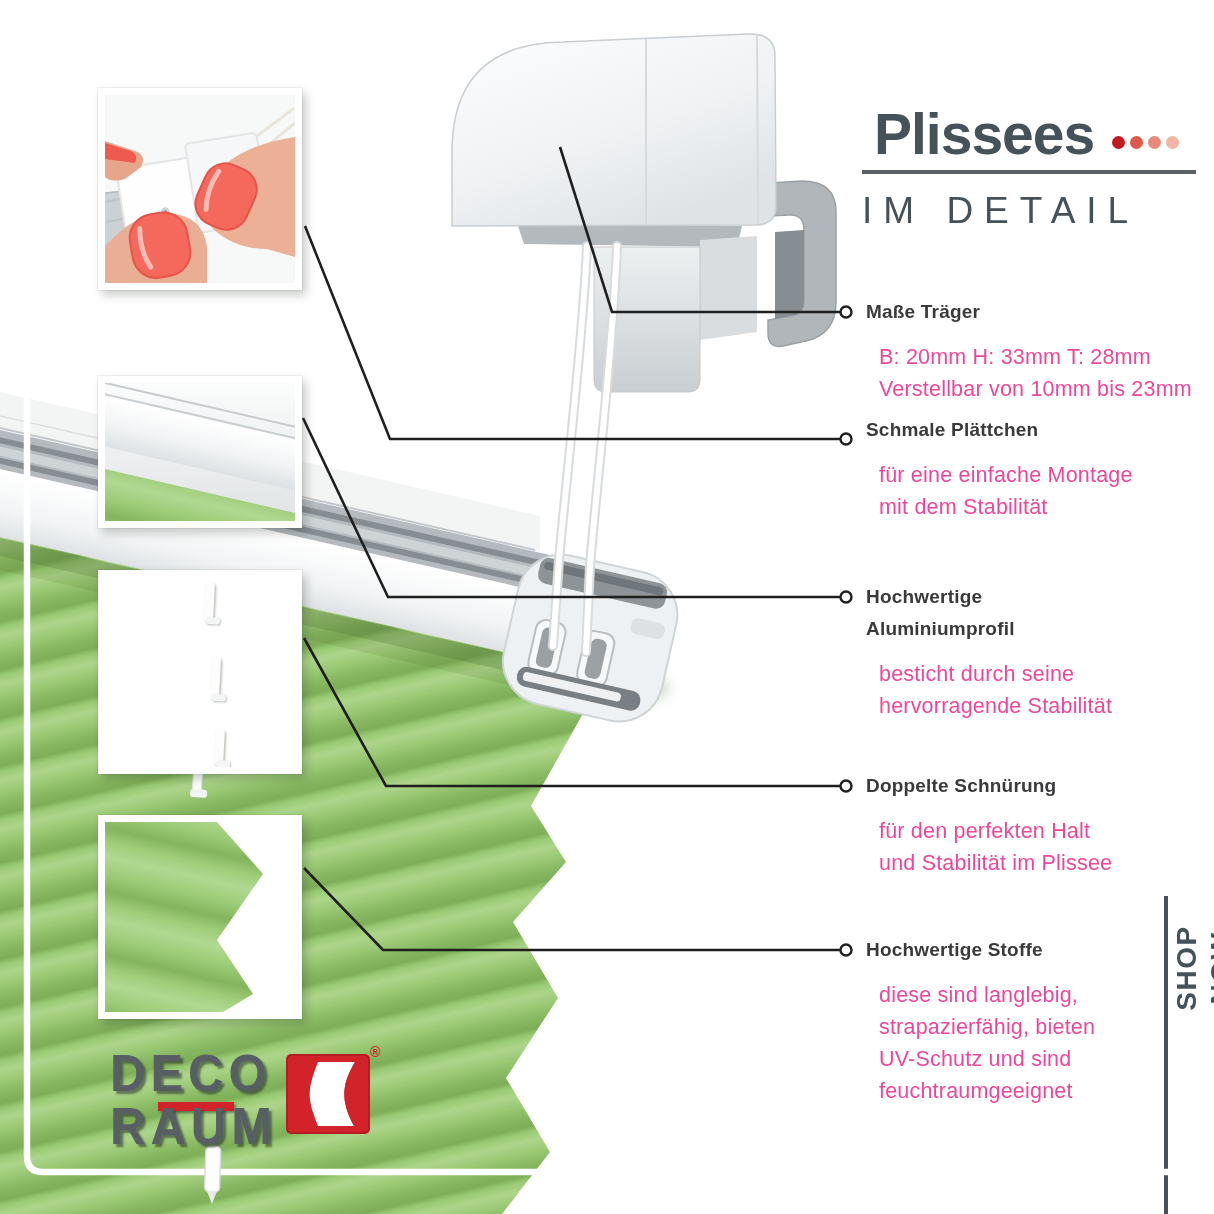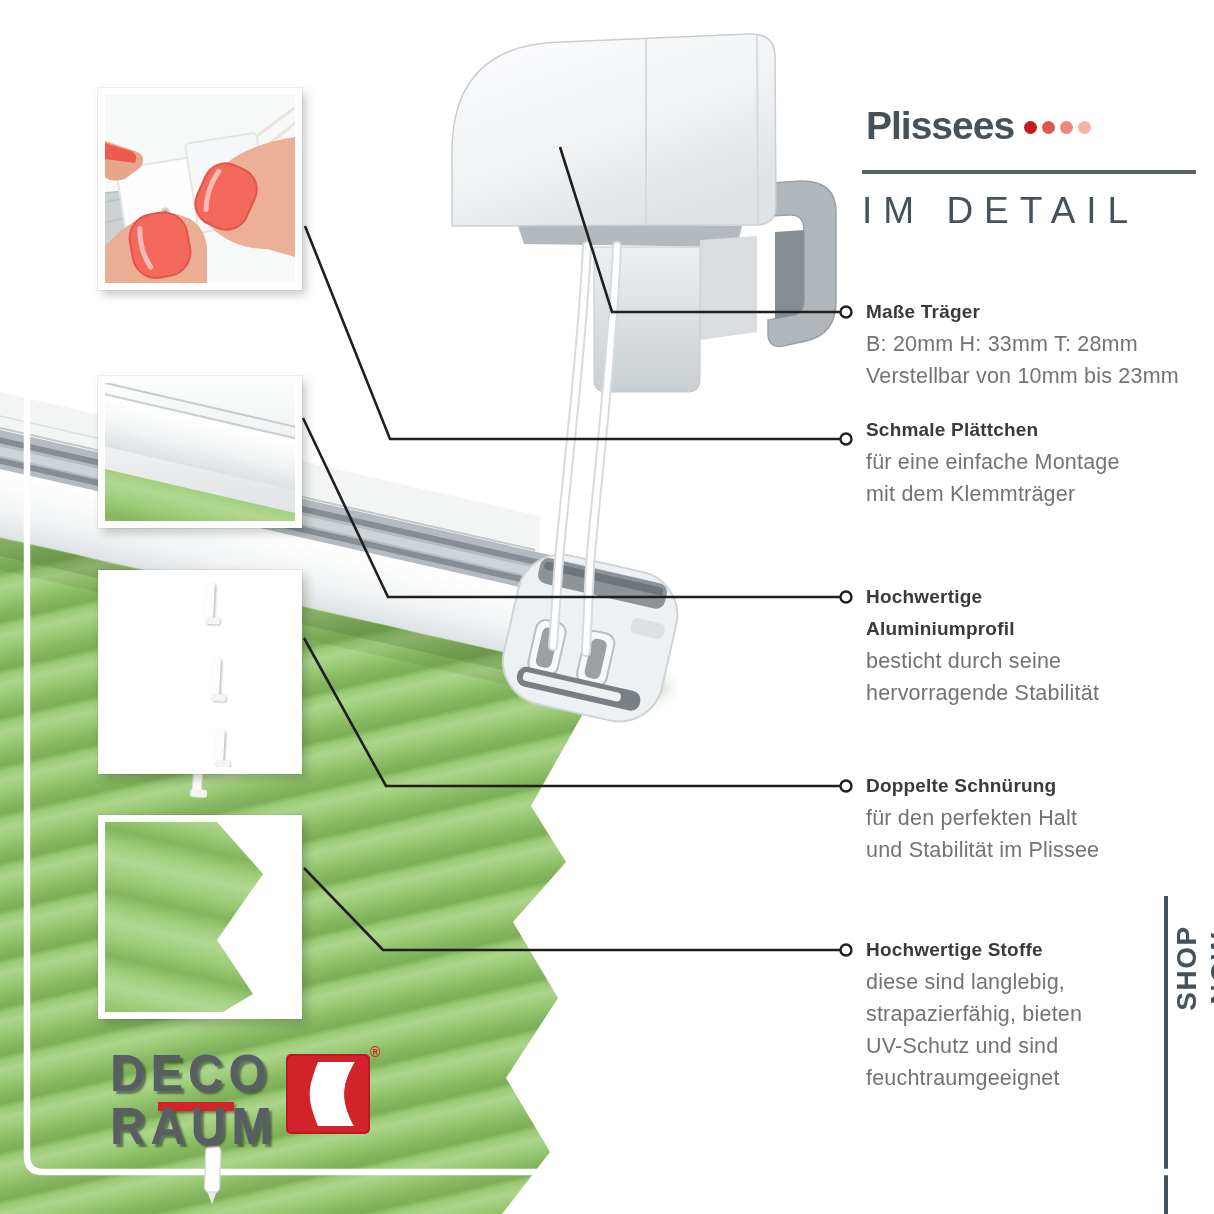--- a/index.html
+++ b/index.html
@@ -3,29 +3,29 @@
 <meta charset="utf-8">
 <style>
   html,body{margin:0;padding:0;background:#ffffff;}
   #canvas{position:relative;width:1214px;height:1214px;background:#ffffff;overflow:hidden;
           font-family:"Liberation Sans",sans-serif;}
   svg{display:block;}
   .abs{position:absolute;}
 
   
   .title-wrap{position:absolute;left:862px;top:92px;width:350px;}
-  .title-main{font-size:39px;font-weight:bold;color:#46525a;letter-spacing:-1px;line-height:60px;margin:4px;display:inline-block;}
+  .title-main{font-size:57px;font-weight:bold;color:#46525a;letter-spacing:-1px;line-height:60px;margin:12px;display:inline-block;}
   .title-dots{display:inline-flex;gap:5px;margin-left:6px;transform:translateY(-5px);}
   .title-dots span{width:13px;height:13px;border-radius:50%;display:inline-block;}
   .title-rule{position:absolute;left:862px;top:170px;width:334px;height:4px;background:#596165;}
   .title-sub{position:absolute;left:862px;top:182px;font-size:37px;font-weight:200;color:#46525a;letter-spacing:11px;line-height:58px;}
 
   .feature{position:absolute;left:866px;width:340px;}
   .feature h3{font-size:19px;line-height:32px;font-weight:bold;color:#3a3a3c;margin:0;white-space:pre-line;letter-spacing:.2px;}
-  .f-body{font-size:21.5px;line-height:32px;color:#737373;margin:0;white-space:pre-line;letter-spacing:.2px;}
+  .f-body{font-size:21.5px;line-height:32px;color:#ec4899;margin:13px;white-space:pre-line;letter-spacing:.2px;}
   .f0{top:296px;} .f1{top:414px;} .f2{top:581px;} .f3{top:770px;} .f4{top:934px;}
 
   
   .shop-line{position:absolute;left:1164px;top:896px;width:4px;height:318px;background:#46525a;}
   .shop-text{position:absolute;left:1104px;top:951px;width:165px;height:34px;transform:rotate(-90deg);
              font-size:28px;font-weight:bold;letter-spacing:1.5px;color:#46525a;text-align:center;line-height:34px;}
 
   
   .logo{position:absolute;left:108px;top:1048px;width:280px;height:118px;z-index:6;}
   .logo-word{position:absolute;font-weight:bold;font-size:49px;color:#575f65;letter-spacing:5px;line-height:50px;
@@ -274,21 +274,21 @@
   <div class="title-sub">IM DETAIL</div>
 
   <div class="feature f0">
     <h3>Maße Träger</h3>
     <p class="f-body">B: 20mm H: 33mm T: 28mm
 Verstellbar von 10mm bis 23mm</p>
   </div>
   <div class="feature f1">
     <h3>Schmale Plättchen</h3>
     <p class="f-body">für eine einfache Montage
-mit dem Klemmträger</p>
+mit dem Stabilität</p>
   </div>
   <div class="feature f2">
     <h3>Hochwertige
 Aluminiumprofil</h3>
     <p class="f-body">besticht durch seine
 hervorragende Stabilität</p>
   </div>
   <div class="feature f4">
     <h3>Hochwertige Stoffe</h3>
     <p class="f-body">diese sind langlebig,

